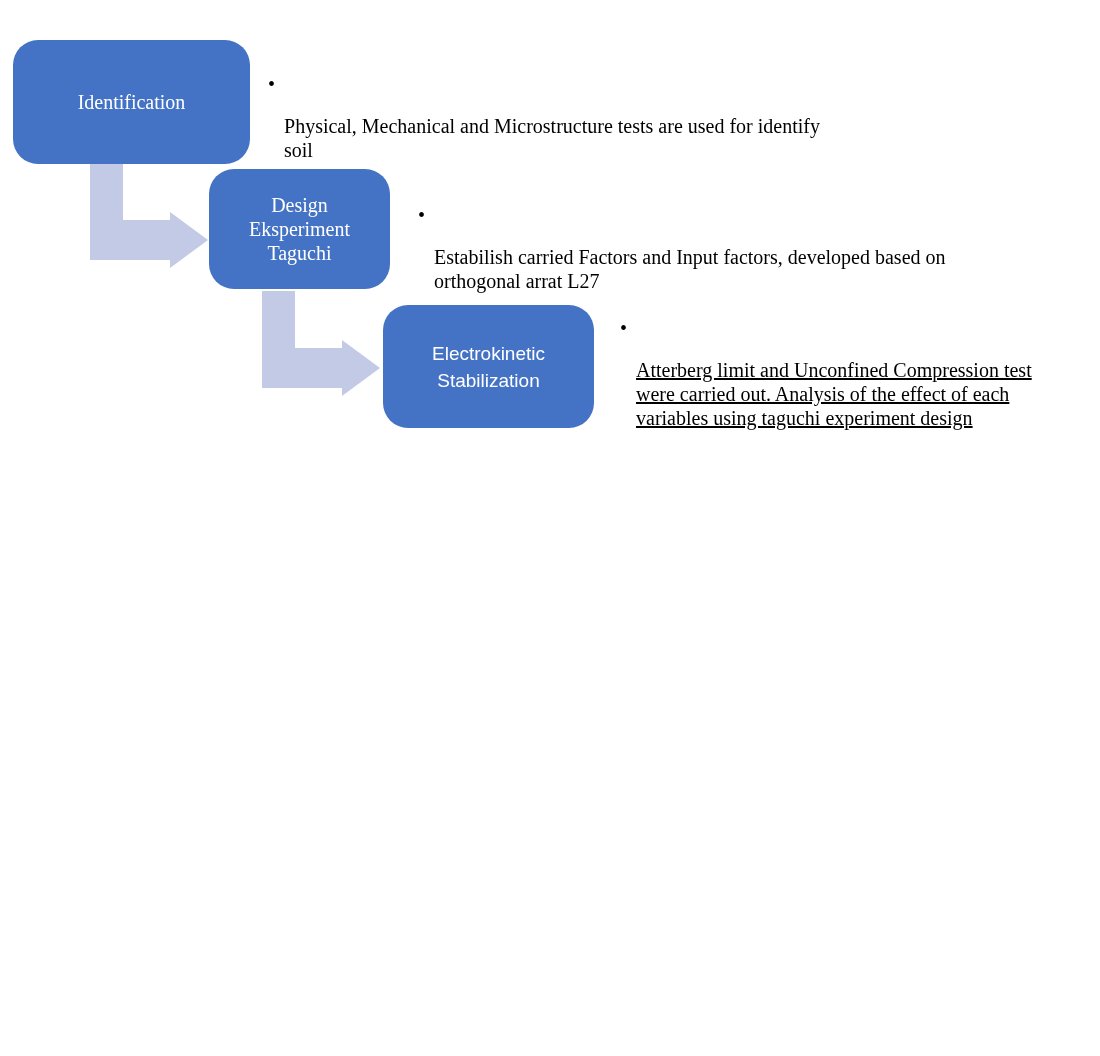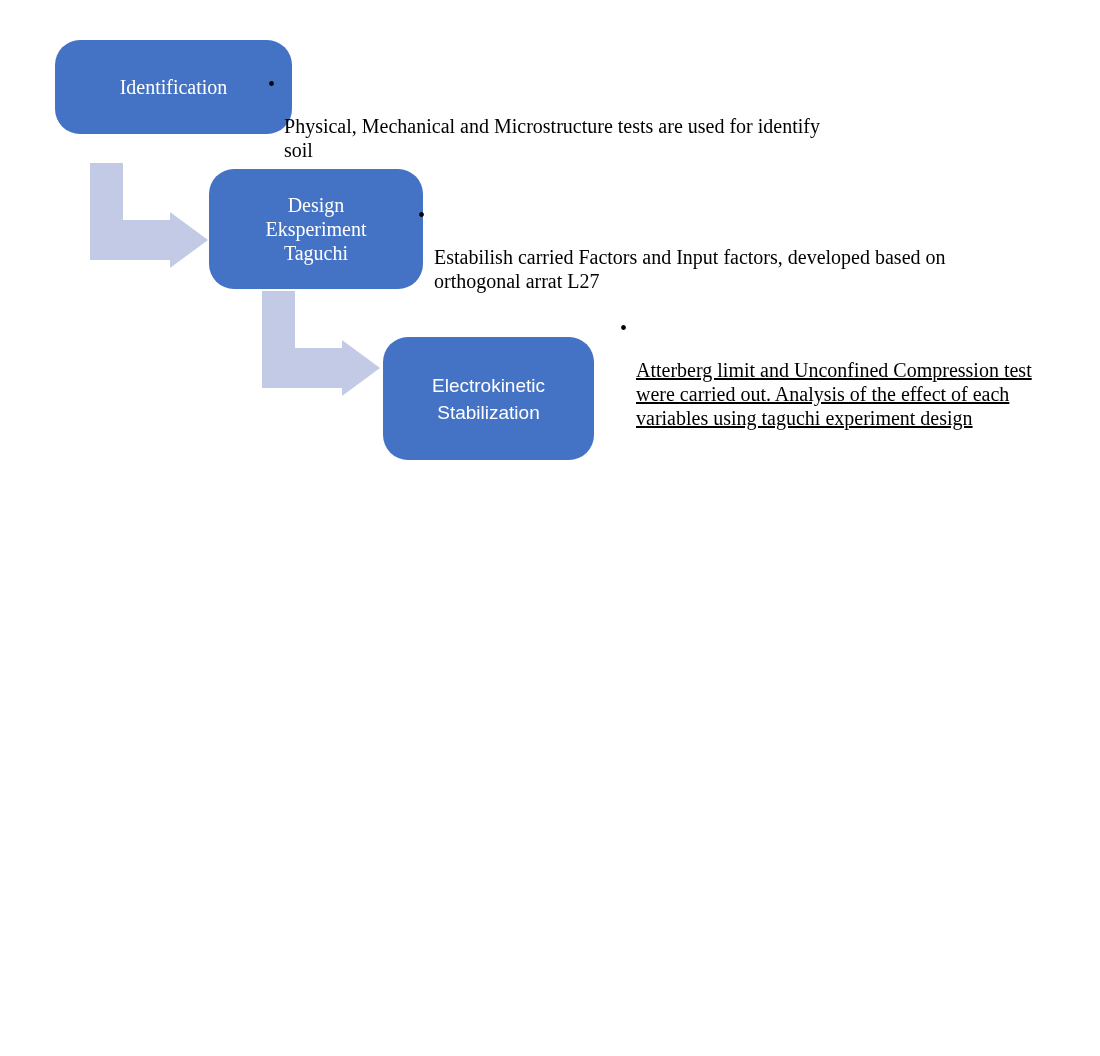--- a/index.html
+++ b/index.html
@@ -64,37 +64,37 @@
 <div class="canvas">
 
   <svg class="arrow" style="left:90px; top:163px;" width="118" height="106" viewBox="0 0 118 106">
     <polygon points="0,0 33,0 33,57 80,57 80,49 118,77 80,105 80,97 0,97" fill="#c3cae6"></polygon>
   </svg>
 
   <svg class="arrow" style="left:262px; top:291px;" width="118" height="106" viewBox="0 0 118 106">
     <polygon points="0,0 33,0 33,57 80,57 80,49 118,77 80,105 80,97 0,97" fill="#c3cae6"></polygon>
   </svg>
 
-  <div class="step-box" style="left:13px; top:40px; width:237px; height:94px;margin-left:42px;">
+  <div class="step-box" style="left:13px; top:40px; width:237px; height:124px;">
     <span class="box-label serif">Identification</span>
   </div>
   <div class="bullet" style="left:268px; top:72px; width:570px;">
     <span class="dot">•</span>
     <span class="txt" style="max-width:552px;">Physical, Mechanical and Microstructure tests are used for identify soil</span>
   </div>
 
-  <div class="step-box" style="left:209px; top:169px; width:214px; height:120px;">
+  <div class="step-box" style="left:209px; top:169px; width:181px; height:120px;">
     <span class="box-label serif" style="max-width:126px;">Design Eksperiment Taguchi</span>
   </div>
   <div class="bullet" style="left:418px; top:203px; width:540px;">
     <span class="dot">•</span>
     <span class="txt" style="max-width:515px;">Estabilish carried Factors and Input factors, developed based on orthogonal arrat L27</span>
   </div>
 
-  <div class="step-box" style="left:383px; top:305px; width:211px; height:123px;margin-top:32px;">
+  <div class="step-box" style="left:383px; top:305px; width:211px; height:123px;">
     <span class="box-label sans" style="max-width:150px;">Electrokinetic Stabilization</span>
   </div>
   <div class="bullet" style="left:620px; top:316px; width:430px;">
     <span class="dot">•</span>
     <span class="txt" style="max-width:396px;text-decoration:underline;">Atterberg limit and Unconfined Compression test were carried out. Analysis of the effect of each variables using taguchi experiment design</span>
   </div>
 
 </div>
 
 </body></html>

